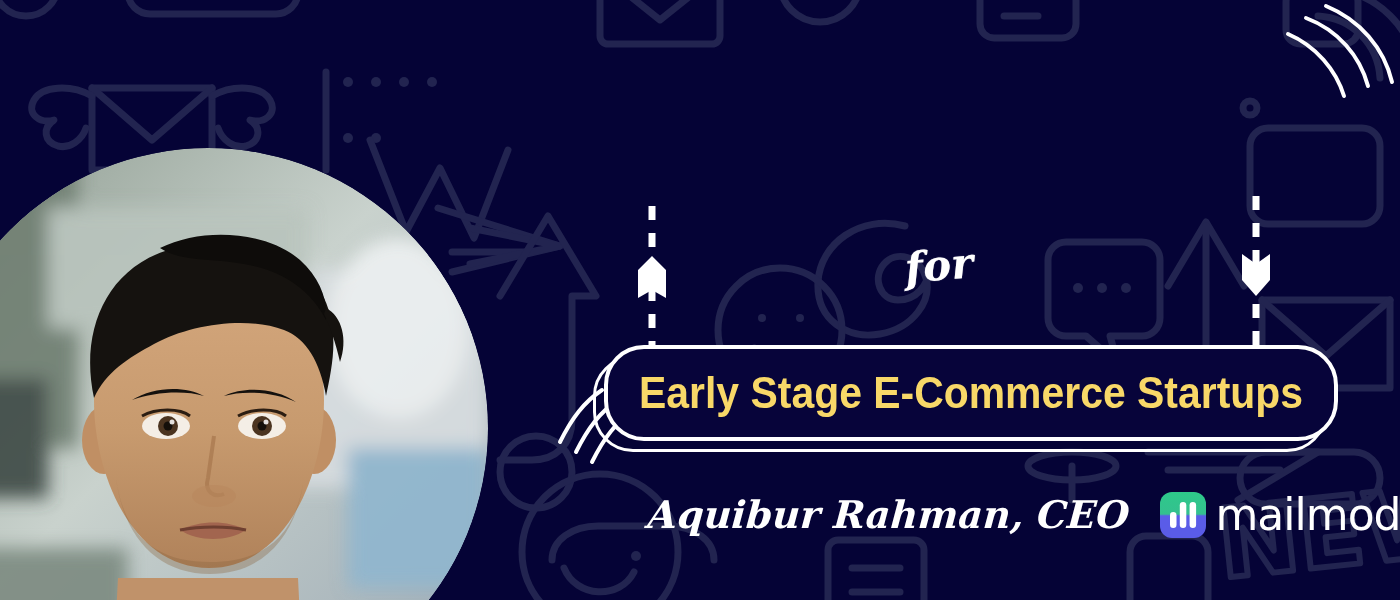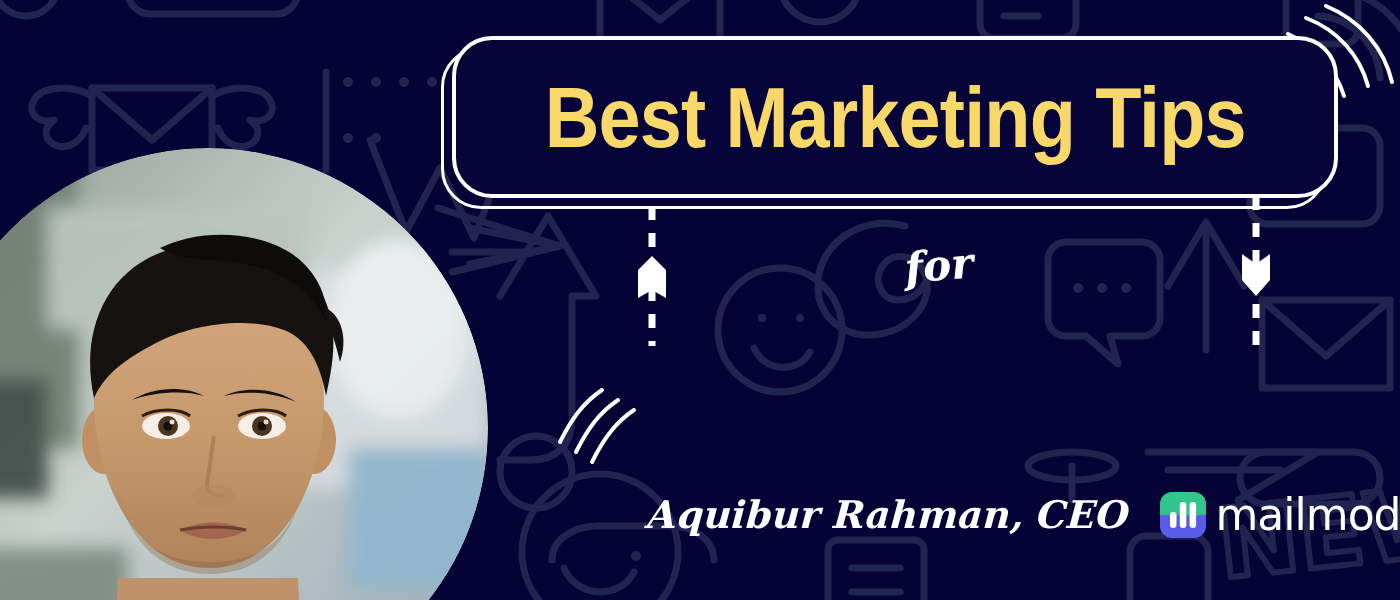--- a/index.html
+++ b/index.html
@@ -262,39 +262,39 @@
         <ellipse cx="286" cy="348" rx="22" ry="11" fill="#b8875c" opacity=".55"></ellipse>
 
         <path d="M252,382 C272,372 300,372 318,382 C300,394 270,394 252,382 Z" fill="#a2654f"></path>
         <path d="M252,382 C272,378 300,378 318,382" stroke="#6e3f30" stroke-width="3" fill="none"></path>
 
         <path d="M188,330 C196,392 232,426 282,426 C332,426 368,392 376,330 C368,390 334,414 282,414 C230,414 196,390 188,330 Z" fill="#8a6340" opacity=".35"></path>
       </g>
     </svg>
   </div>
 
-  <div class="sticker" id="title-sticker">
-    <div class="shadowbox"></div>
-    <div class="frontbox">
-      <span class="boxtext">Best Marketing Tips</span>
-    </div>
-  </div>
 
   <svg class="connector" style="left:630px;top:206px;width:44px;height:140px;" viewBox="0 0 44 140" xmlns="http://www.w3.org/2000/svg">
     <line x1="22" y1="0" x2="22" y2="140" stroke="#ffffff" stroke-width="7" stroke-dasharray="14 13" stroke-linecap="butt"></line>
     <path d="M22,50 L36,64 L36,92 L22,84 L8,92 L8,64 Z" fill="#ffffff"></path>
   </svg>
 
   <svg class="connector" style="left:1234px;top:196px;width:44px;height:150px;" viewBox="0 0 44 150" xmlns="http://www.w3.org/2000/svg">
     <line x1="22" y1="0" x2="22" y2="150" stroke="#ffffff" stroke-width="7" stroke-dasharray="14 13" stroke-linecap="butt"></line>
     <path d="M8,58 L22,68 L36,58 L36,84 L22,100 L8,84 Z" fill="#ffffff"></path>
   </svg>
 
   <div id="for-label">for</div>
 
+  <div class="sticker" id="audience-sticker">
+    <div class="shadowbox"></div>
+    <div class="frontbox">
+      <span class="boxtext">Early Stage E-Commerce Startups</span>
+    </div>
+  </div>
 
   <div id="presenter-row">
     <div id="presenter-name">Aquibur Rahman, CEO</div>
 
     <div class="brand">
       <svg class="brand-mark" viewBox="0 0 46 46" xmlns="http://www.w3.org/2000/svg">
         <defs>
           <linearGradient id="lg" x1="0" y1="0" x2="0" y2="1">
             <stop offset="0%" stop-color="#2ec98a"></stop>
             <stop offset="48%" stop-color="#34c08f"></stop>

